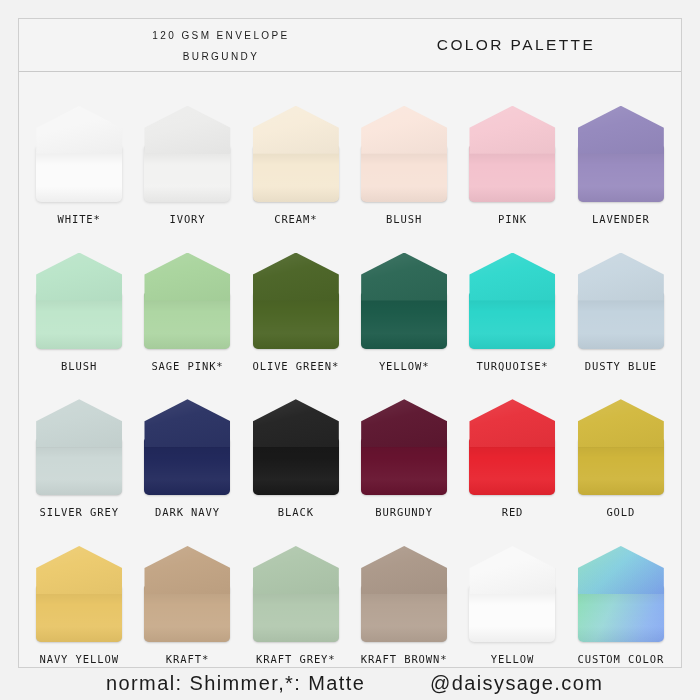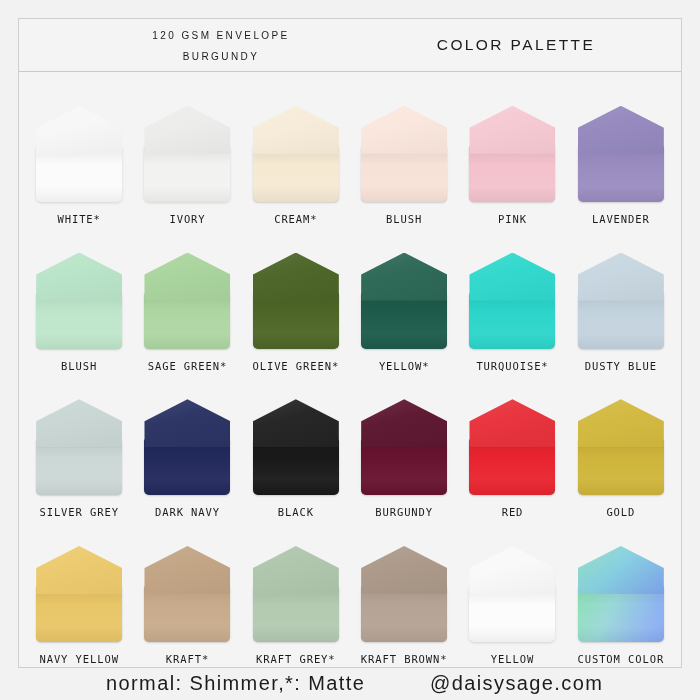--- a/index.html
+++ b/index.html
@@ -262,21 +262,21 @@
         </div>
         <div class="cell">
           <div class="envelope">
             <div class="env-body" style="background: rgb(174, 214, 163);">
               <div class="env-body-sheen"></div>
             </div>
             <div class="env-flap" style="background: rgb(169, 212, 157);">
               <div class="env-flap-sheen"></div>
             </div>
           </div>
-          <div class="label">SAGE GREEN*</div>
+          <div class="label">SAGE PINK*</div>
         </div>
         <div class="cell">
           <div class="envelope">
             <div class="env-body" style="background: rgb(77, 102, 38);">
               <div class="env-body-sheen"></div>
             </div>
             <div class="env-flap" style="background: rgb(75, 100, 38);">
               <div class="env-flap-sheen"></div>
             </div>
           </div>

